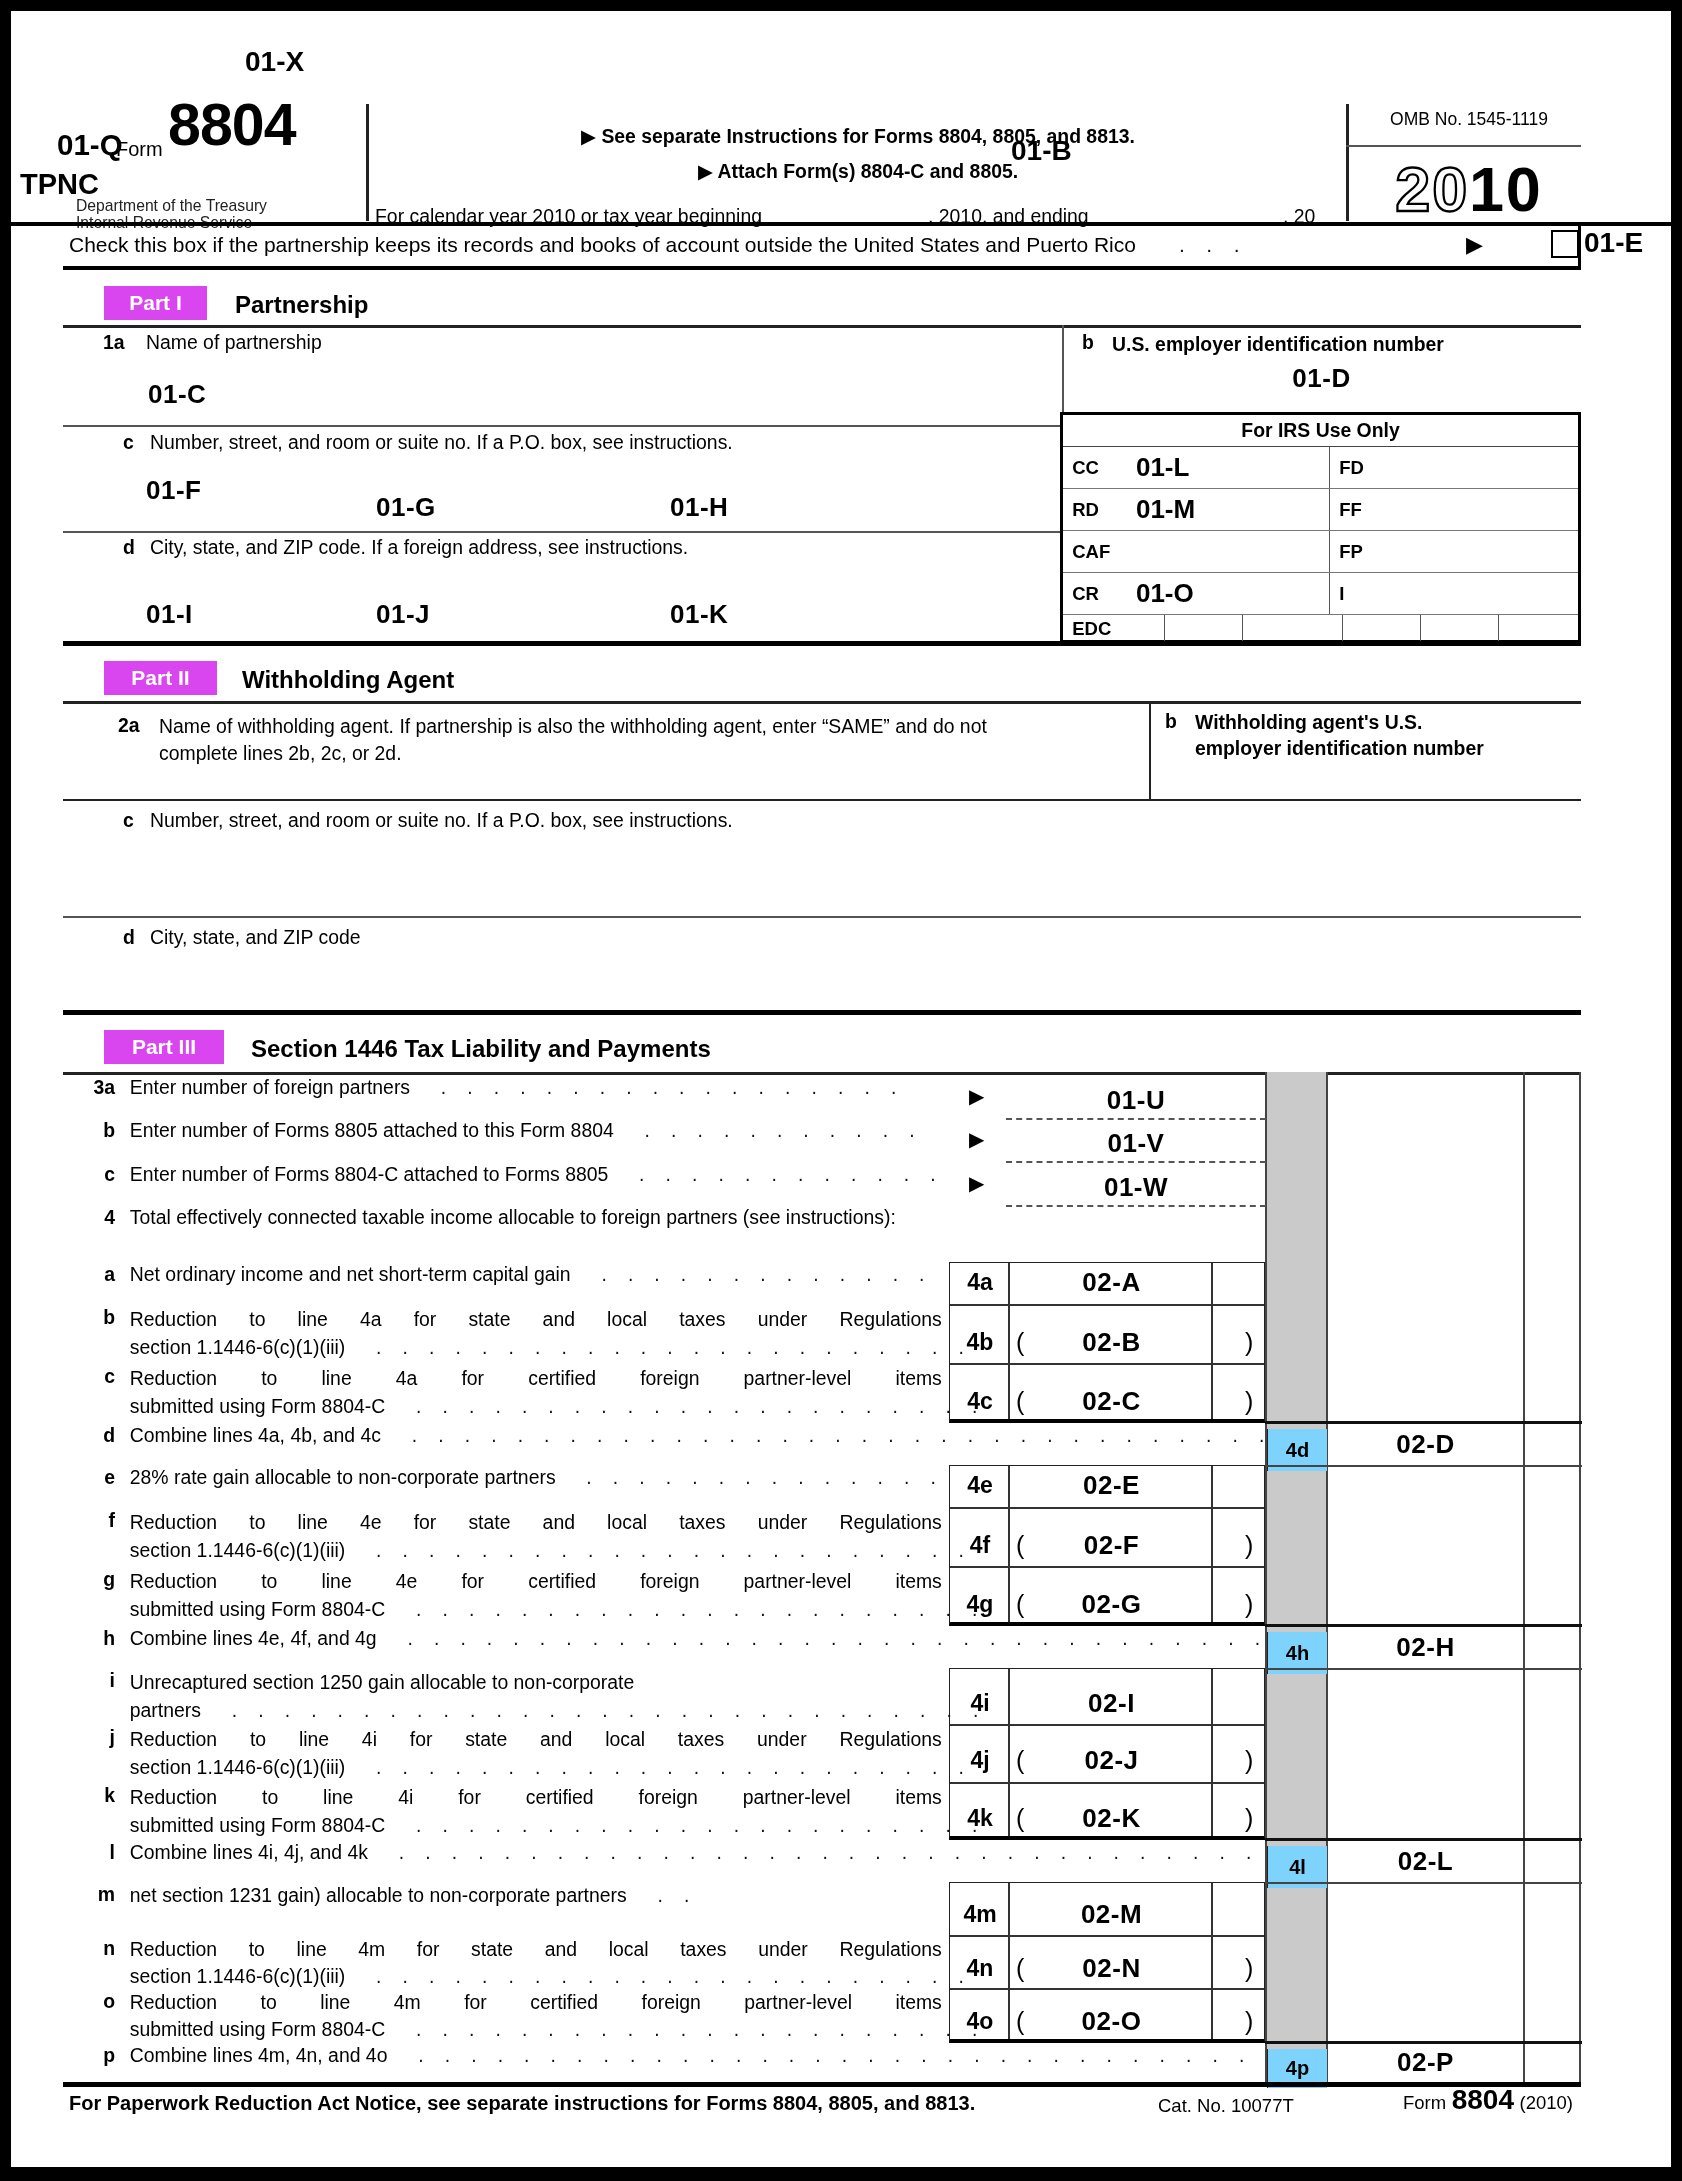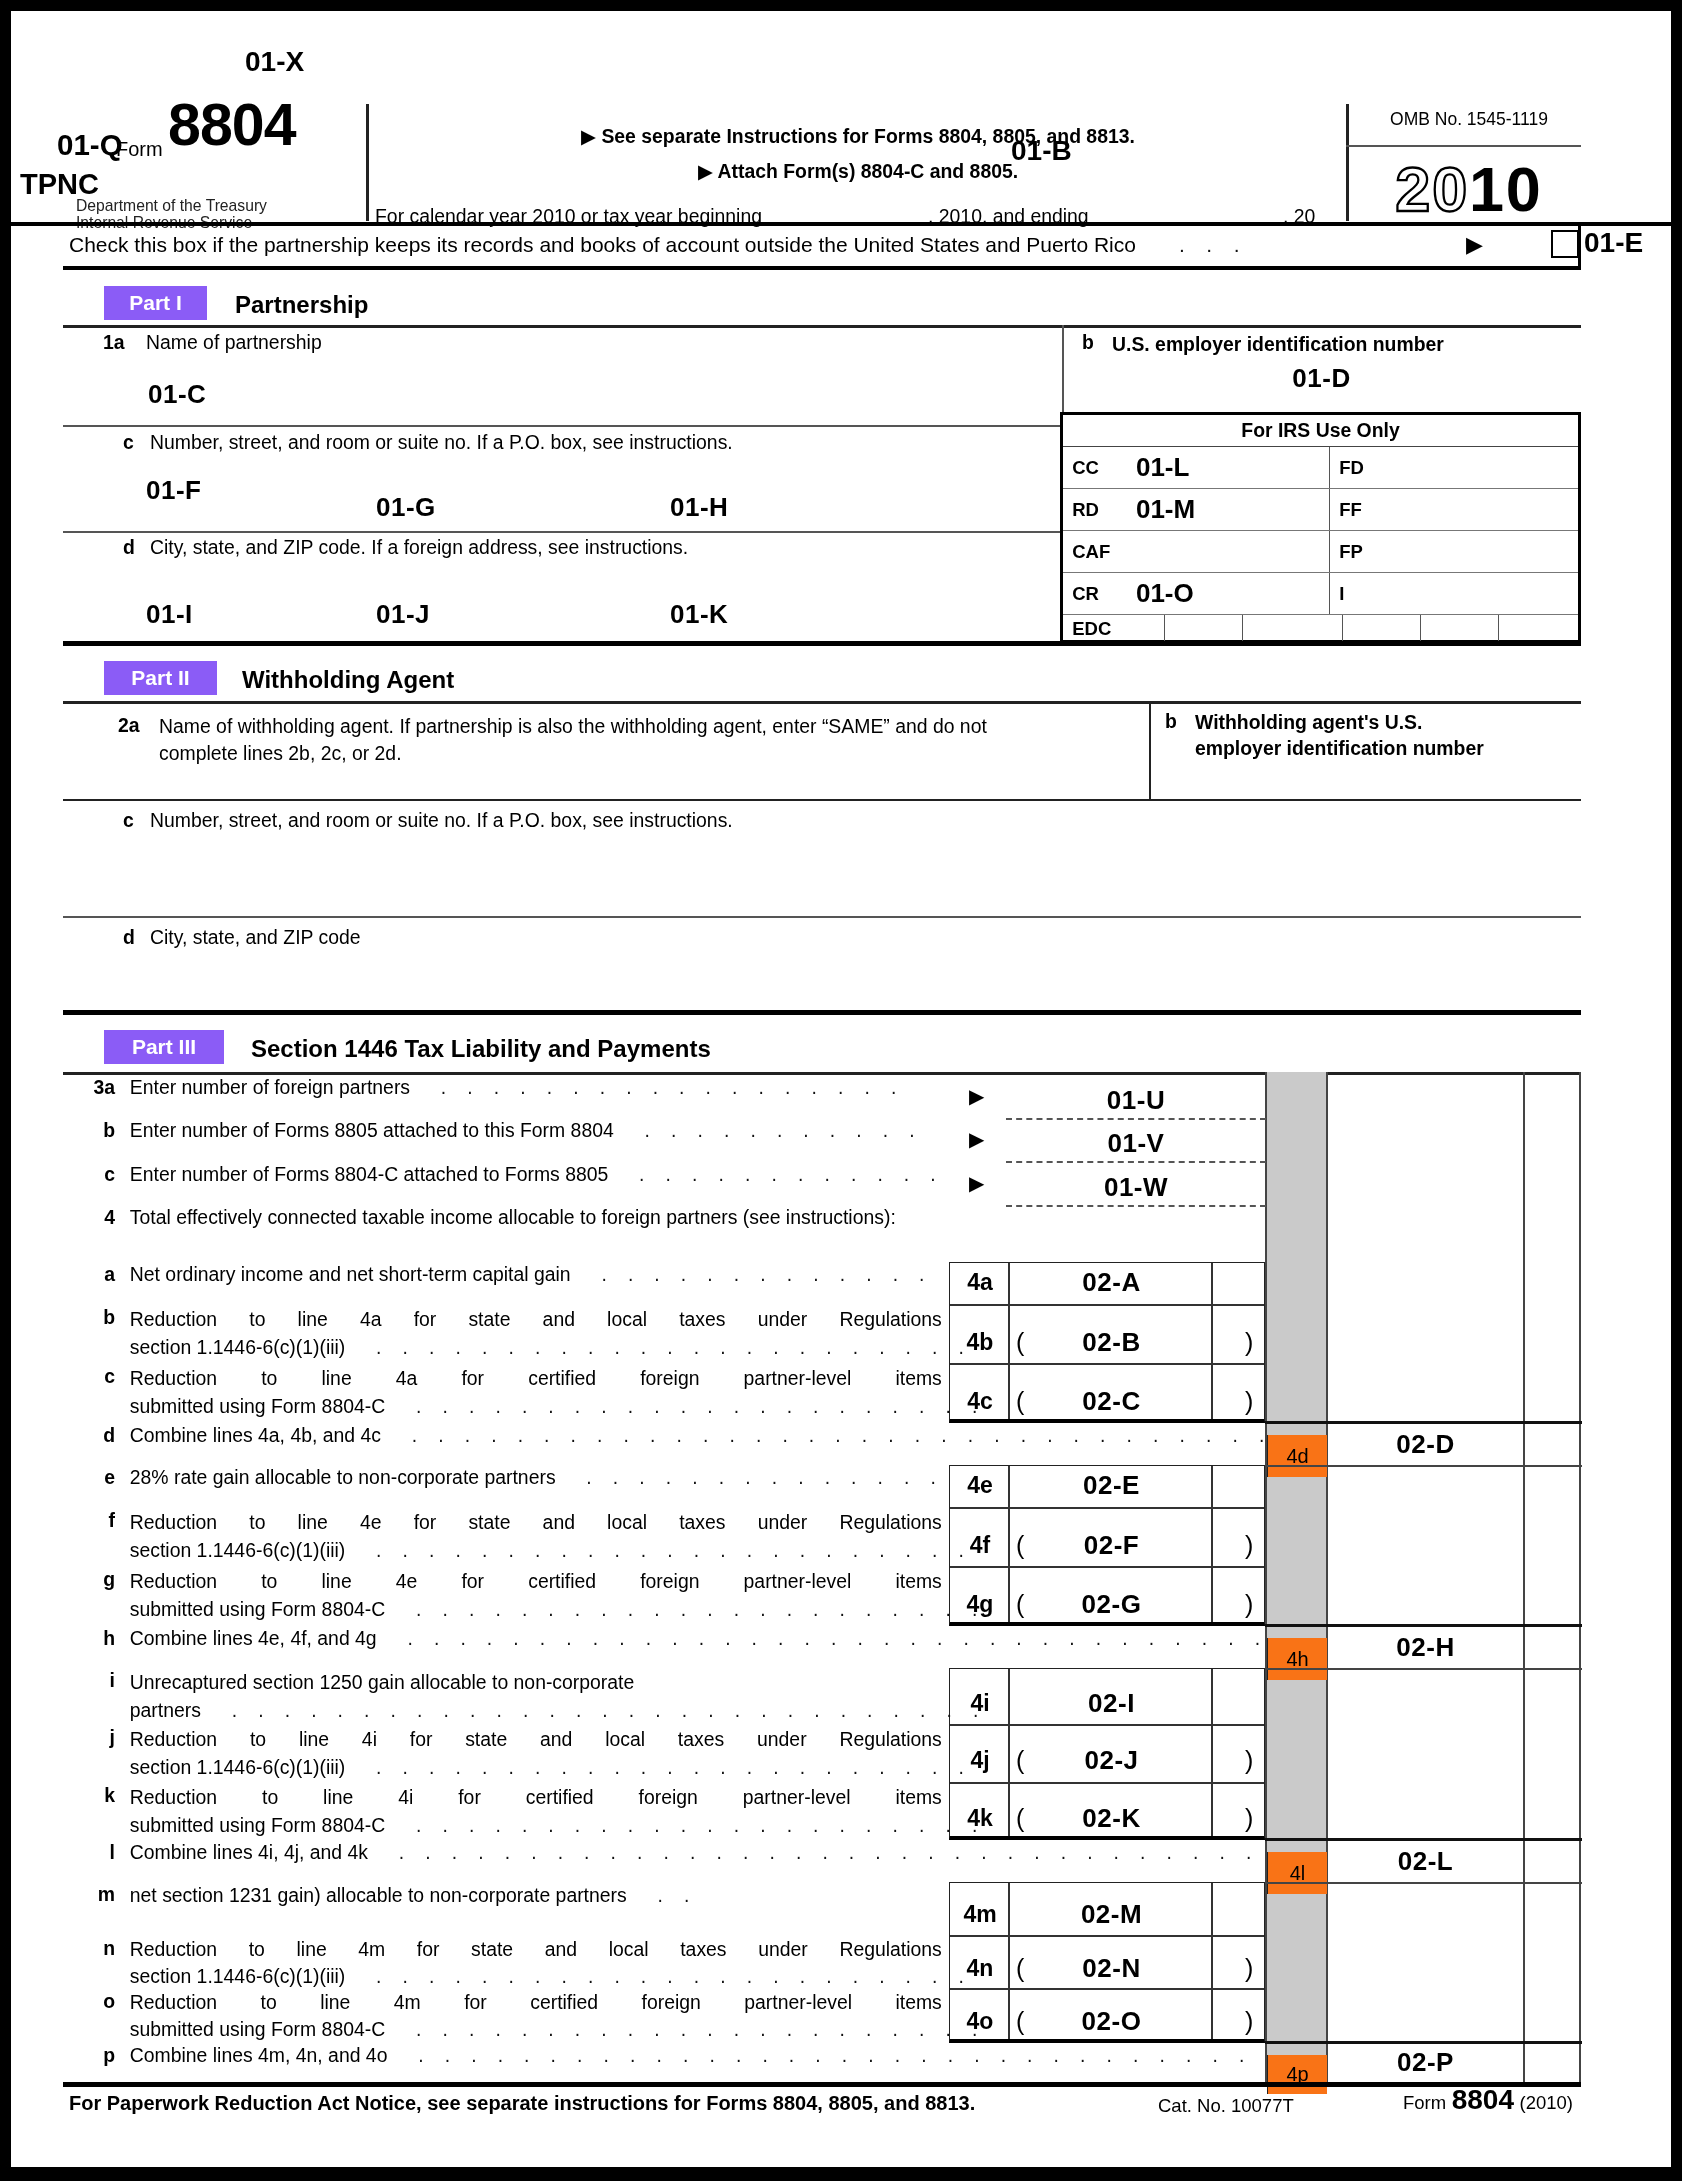--- a/index.html
+++ b/index.html
@@ -13,21 +13,21 @@
   .val{font-weight:bold;font-size:26px;letter-spacing:0.5px}
   .ctr{text-align:center}
   
   .title{font-size:29px;font-weight:bold}
   .sub{font-size:19.4px;font-weight:bold}
   .bignum{font-size:59px;font-weight:bold;letter-spacing:-0.9px}
   .yr{font-size:63px;font-weight:bold;letter-spacing:1.8px}
   .yr-outline{color:#fff;-webkit-text-stroke:2.3px #000}
   .smallagency{font-size:15.7px;color:#222}
   
-  .partbar{position:absolute;background:#8b5cf6;color:#fff;font-weight:bold;font-size:21px;
+  .partbar{position:absolute;background:#d946ef;color:#fff;font-weight:bold;font-size:21px;
            display:flex;align-items:center;justify-content:center}
   .parttitle{position:absolute;font-weight:bold;font-size:24px}
   
   .cbx{position:absolute;width:24px;height:24px;border:2.8px solid #000;background:#fff}
   
   .irs{position:absolute;left:1060px;top:412px;width:521px;height:231px;border:3.7px solid #000;box-sizing:border-box;background:#fff}
   .irs .ttl{height:31px;border-bottom:1.8px solid #444;display:flex;align-items:center;justify-content:center;font-weight:bold}
   .irsrow{height:41px;border-bottom:1.8px solid #777;display:flex}
   .irsrow .lc{width:266px;border-right:1.8px solid #555;display:flex;align-items:center}
   .irsrow .rc{flex:1;display:flex;align-items:center}
@@ -50,22 +50,22 @@
   .cell3 .val{position:absolute;left:0;right:0;bottom:1.8px;text-align:center}
   .arr3{position:absolute;left:906px;bottom:9.2px;font-size:20px;z-index:3}
   .icell-num{position:absolute;left:888px;width:58px;bottom:7.4px;text-align:center;font-weight:bold;font-size:23px;z-index:3}
   .icell-val{position:absolute;left:948px;width:201px;bottom:5.5px;text-align:center;z-index:3}
   .po,.pc{position:absolute;bottom:5.5px;font-size:25px;z-index:4}
   .po{left:953px}.pc{left:1182px}
   .po::before{content:"("}.pc::before{content:")"}
   .igroup{position:absolute;left:886px;width:316px;border:1.8px solid #222;border-bottom:4.6px solid #000;background:#fff;z-index:2;box-sizing:border-box}
   .ig-h{position:absolute;left:0;right:0;height:1.8px;background:#333}
   .ig-v{position:absolute;top:0;bottom:0;width:1.8px;background:#333}
-  .ocell-num{position:absolute;left:1204px;width:60px;top:12px;height:100%;background:#f97316;border-left:1.8px solid #222;
-             display:flex;align-items:center;justify-content:center;font-weight:normal;font-size:20px;z-index:3;box-sizing:border-box}
+  .ocell-num{position:absolute;left:1204px;width:60px;top:6px;height:100%;background:#7dd3fc;border-left:1.8px solid #222;
+             display:flex;align-items:center;justify-content:center;font-weight:bold;font-size:20px;z-index:3;box-sizing:border-box}
   .ocell-val{position:absolute;left:1265px;width:195px;top:0;height:100%;display:flex;align-items:center;justify-content:center;z-index:3}
   .oline-t{position:absolute;left:1202px;width:317px;top:-1.8px;height:2.8px;background:#111;z-index:3}
   .oline-b{position:absolute;left:1202px;width:317px;bottom:-1.8px;height:1.8px;background:#444;z-index:3}
   
   .r0{top:2.8px;height:43px}.r1{top:46px;height:43px}.r2{top:90px;height:43px}.r3{top:133px;height:42px}
   .r4{top:190px;height:42px}.r5{top:233px;height:59px}.r6{top:292px;height:59px}.r7{top:351px;height:42px}
   .r8{top:393px;height:42px}.r9{top:436px;height:59px}.r10{top:495px;height:59px}.r11{top:554px;height:42px}
   .r12{top:596px;height:57px}.r13{top:653px;height:57px}.r14{top:711px;height:57px}.r15{top:768px;height:42px}
   .r16{top:810px;height:54px}.r17{top:864px;height:54px}.r18{top:917px;height:54px}.r19{top:971px;height:39px}
   .g1{top:190px;height:161px}.g2{top:393px;height:161px}.g3{top:596px;height:172px}.g4{top:810px;height:161px}

